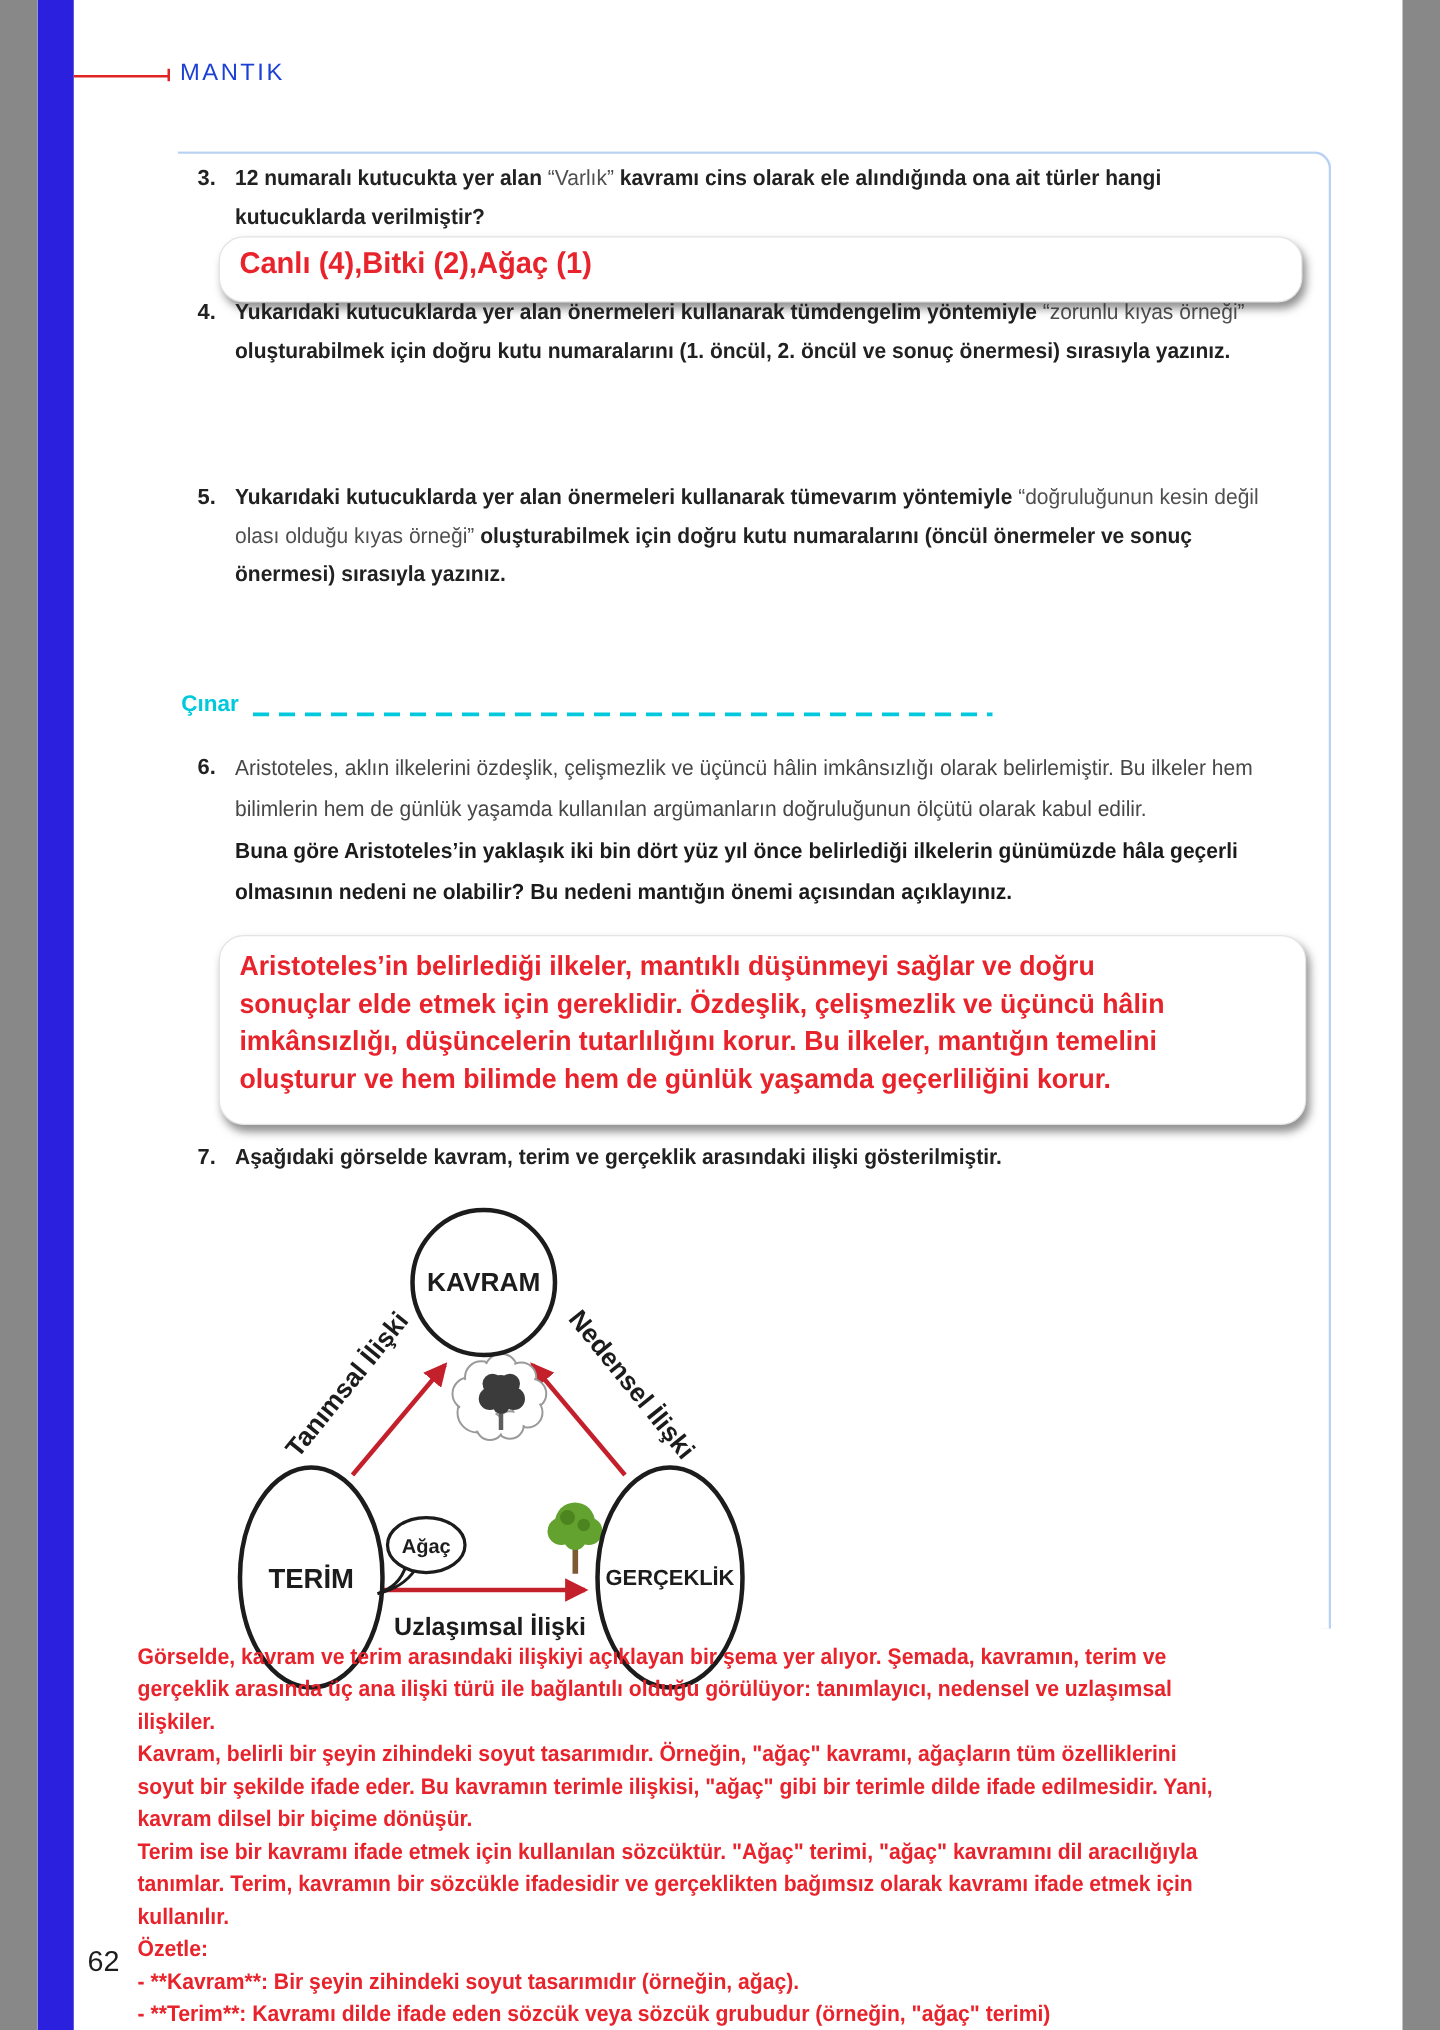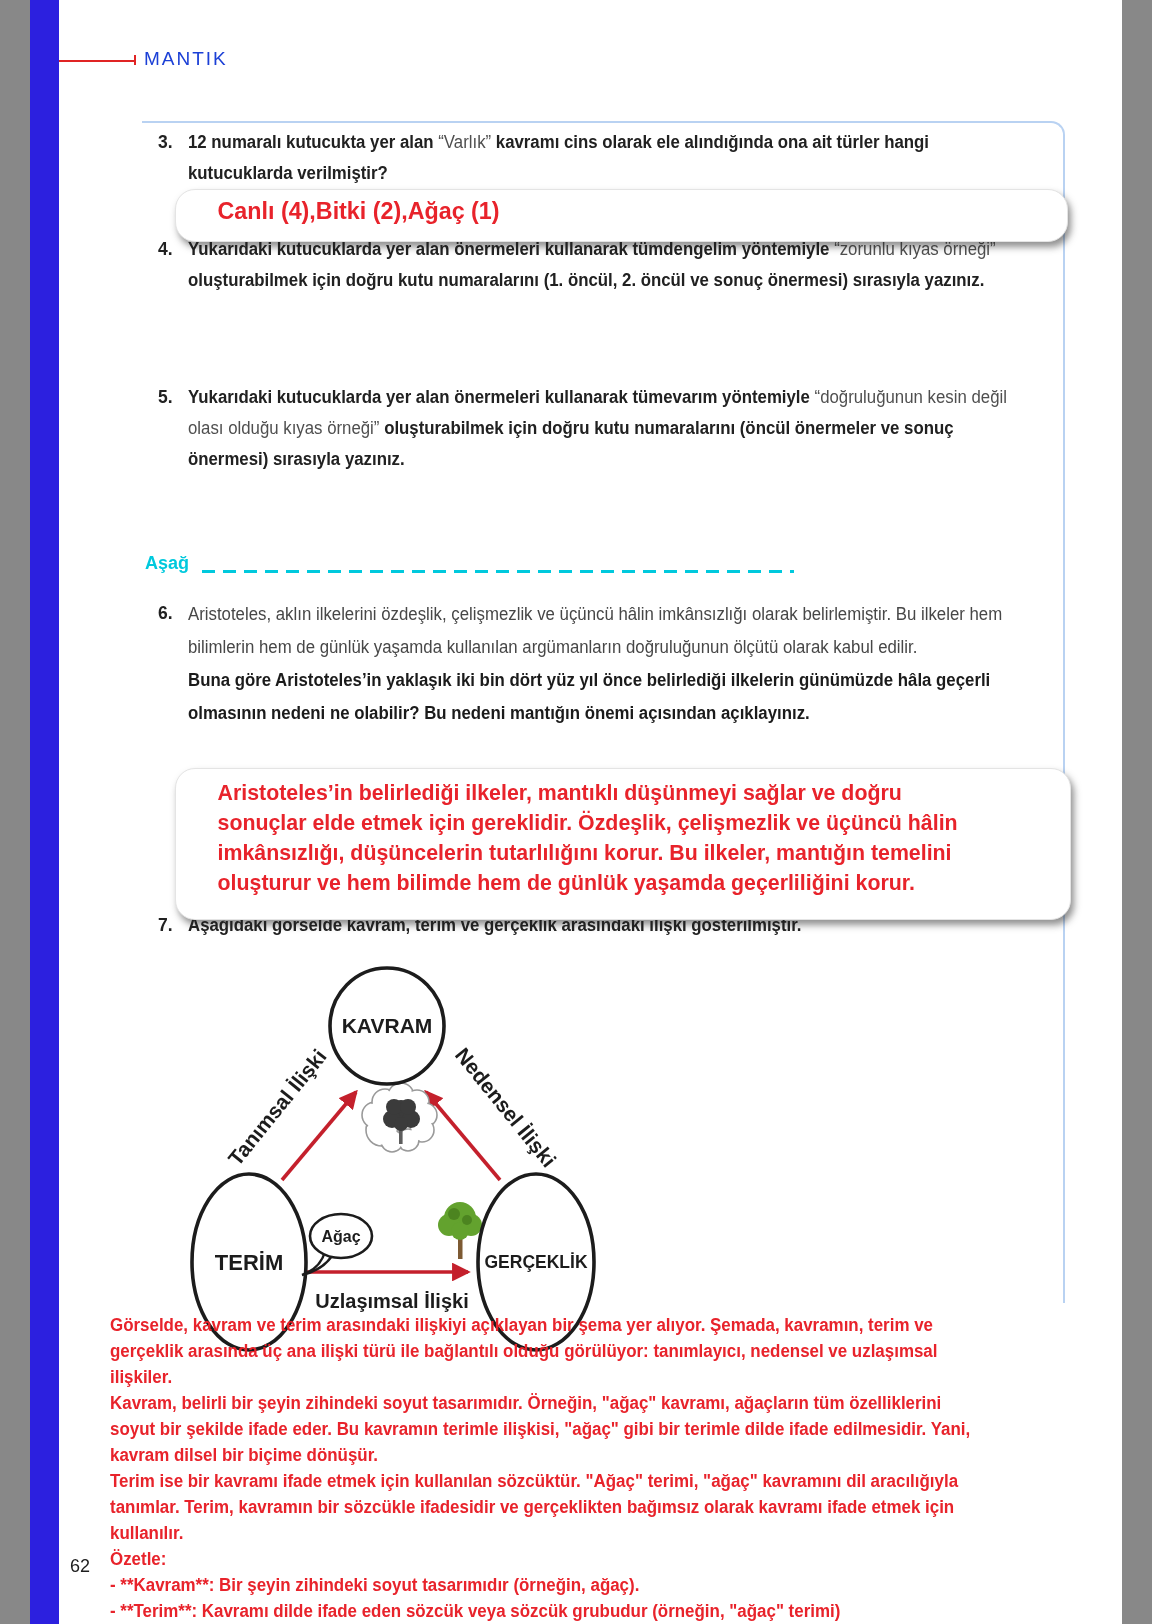--- a/index.html
+++ b/index.html
@@ -32,39 +32,39 @@
   .q{position:absolute;left:128px;width:897px;display:flex;
      font-weight:bold;font-size:17.5px;line-height:31px;color:var(--ink);z-index:1;}
   .q .no{width:30px;flex:none;}
   .q .qbody{flex:1;transform:scaleX(.96);transform-origin:0 0;}
   .q .qbody span.lt{font-weight:normal;color:#4f4f4f;}
   .q.q6 .qbody{line-height:33px;}
   .q.q6 .plain{font-weight:normal;color:#474747;}
   .q.q6 .boldp{font-weight:bold;color:#1b1b1b;}
   
   .abox{position:absolute;background:#fff;border:1px solid #e4e4e4;border-radius:20px;
-        box-shadow:3px 5px 7px rgba(35,35,35,.5);z-index:2;padding-left:26px;}
+        box-shadow:3px 5px 7px rgba(35,35,35,.5);z-index:2;}
   .ans{color:var(--red);font-weight:bold;transform:scaleX(.97);transform-origin:0 0;white-space:nowrap;}
   .ans1{padding:7px 0 0 16px;font-size:24px;line-height:28px;}
   .ans2{padding:3px 0 0 14px;font-size:21px;line-height:29px;}
   .ans3{padding:5px 0 0 14px;font-size:21px;line-height:32px;}
   .ans4{padding:9px 0 0 16px;font-size:22px;line-height:30px;}
   
   .note-prefix{position:absolute;left:115px;top:553px;z-index:3;
       font-weight:bold;font-size:18px;color:var(--cyan);}
   .note-dashes{position:absolute;left:172px;top:570px;width:592px;height:3px;z-index:3;
       background:repeating-linear-gradient(90deg,var(--cyan) 0 13px,transparent 13px 21px);}
   
   .diagram{position:absolute;left:140px;top:930px;width:460px;height:440px;z-index:1;}
   .diagram text{font-family:"Liberation Sans",sans-serif;font-weight:bold;fill:#1c1c1c;}
   
   .analysis{position:absolute;left:80px;top:1312px;width:1010px;z-index:4;
       color:var(--red);font-weight:bold;font-size:18px;line-height:26px;
       transform:scaleX(.94);transform-origin:0 0;white-space:nowrap;}
-  .pageno{position:absolute;left:40px;top:1556px;font-size:18px;color:#1d1d1d;z-index:5;}
+  .pageno{position:absolute;left:40px;top:1556px;font-size:23px;color:#1d1d1d;z-index:5;}
 </style>
 </head>
 <body>
 
 <div class="page">
 
   <div class="bluebar"></div>
   <div class="hline"></div>
   <div class="htick"></div>
   <div class="brand-title">MANTIK</div>
@@ -82,31 +82,31 @@
   <div class="q" style="top:234px">
     <div class="no">4.</div>
     <div class="qbody"><span>Yukarıdaki kutucuklarda yer alan önermeleri kullanarak tümdengelim yöntemiyle </span><span class="lt">“zorunlu kıyas örneği” </span><span>oluşturabilmek için doğru kutu numaralarını (1. öncül, 2. öncül ve sonuç önermesi) sırasıyla yazınız.</span></div>
   </div>
 
   <div class="q" style="top:382px">
     <div class="no">5.</div>
     <div class="qbody"><span>Yukarıdaki kutucuklarda yer alan önermeleri kullanarak tümevarım yöntemiyle </span><span class="lt">“doğruluğunun kesin değil olası olduğu kıyas örneği” </span><span>oluşturabilmek için doğru kutu numaralarını (öncül önermeler ve sonuç önermesi) sırasıyla yazınız.</span></div>
   </div>
 
-  <div class="note-prefix">Aşağ</div>
+  <div class="note-prefix">Çınar</div>
   <div class="note-dashes"></div>
 
   <div class="q q6" style="top:598px">
     <div class="no">6.</div>
     <div class="qbody">
       <div class="plain">Aristoteles, aklın ilkelerini özdeşlik, çelişmezlik ve üçüncü hâlin imkânsızlığı olarak belirlemiştir. Bu ilkeler hem bilimlerin hem de günlük yaşamda kullanılan argümanların doğruluğunun ölçütü olarak kabul edilir.</div>
       <div class="boldp">Buna göre Aristoteles’in yaklaşık iki bin dört yüz yıl önce belirlediği ilkelerin günümüzde hâla geçerli olmasının nedeni ne olabilir? Bu nedeni mantığın önemi açısından açıklayınız.</div>
     </div>
   </div>
-  <div class="abox" style="left:145px;top:768px;width:868px;height:150px">
+  <div class="abox" style="left:145px;top:748px;width:868px;height:150px">
     <div class="ans ans4">
         <div>Aristoteles’in belirlediği ilkeler, mantıklı düşünmeyi sağlar ve doğru</div>
         <div>sonuçlar elde etmek için gereklidir. Özdeşlik, çelişmezlik ve üçüncü hâlin</div>
         <div>imkânsızlığı, düşüncelerin tutarlılığını korur. Bu ilkeler, mantığın temelini</div>
         <div>oluşturur ve hem bilimde hem de günlük yaşamda geçerliliğini korur.</div>
       </div>
   </div>
 
   <div class="q" style="top:910px">
     <div class="no">7.</div>

